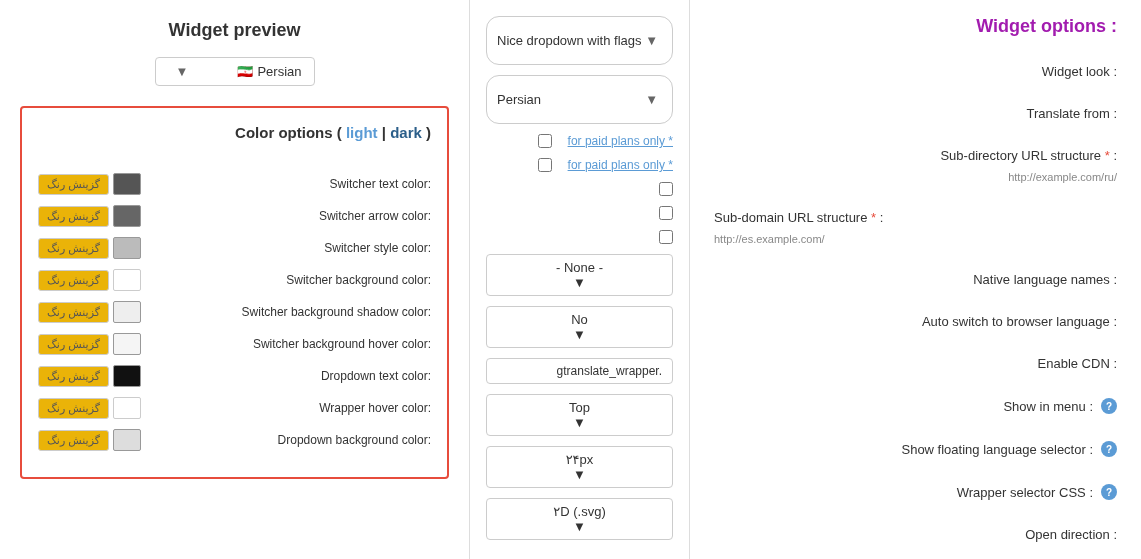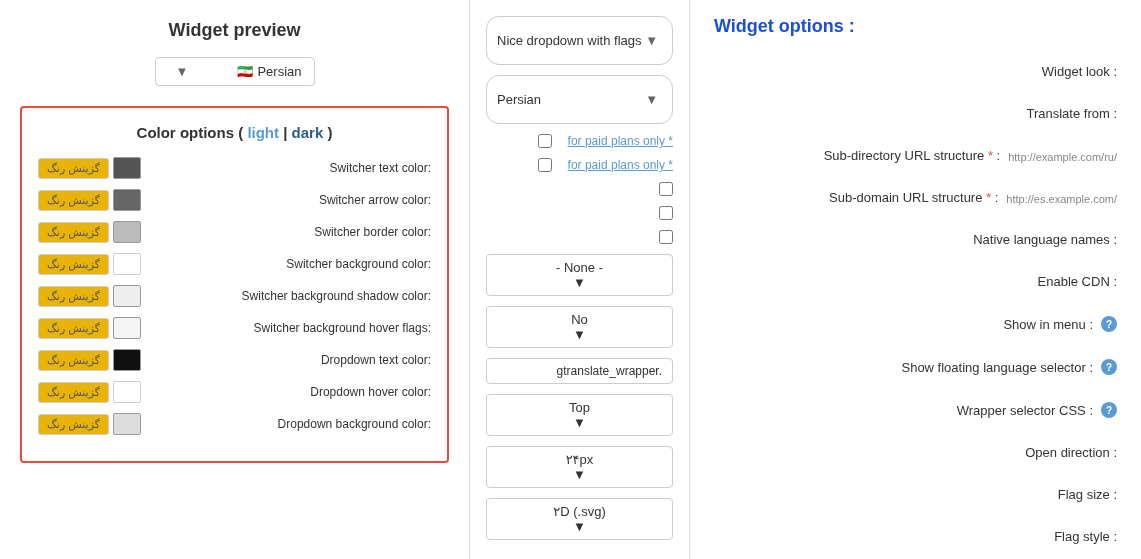--- a/index.html
+++ b/index.html
@@ -51,24 +51,24 @@
       margin-left: 8px;
     }
     
     .color-options-box {
       border: 2px solid #e74c3c;
       border-radius: 4px;
       padding: 16px;
       background: #fff;
     }
     .color-options-title {
-      text-align: center;
+      text-align: right;
       font-size: 15px;
       font-weight: bold;
-      margin-bottom: 16px;
+      margin-bottom: 32px;
       color: #333;
     }
     .color-options-title a {
       text-decoration: none;
     }
     .color-options-title .link-light {
       color: #5b9bd5;
     }
     .color-options-title .link-dark {
       color: #2c5f8a;
@@ -181,25 +181,25 @@
       justify-content: flex-end;
       font-size: 12px;
     }
 
     
     .right-panel {
       flex: 1;
       padding: 16px 24px;
     }
     .right-panel-title {
-      text-align: left;
+      text-align: right;
       font-size: 18px;
       font-weight: bold;
       margin-bottom: 20px;
-      color: #1d4ed8;
+      color: #a21caf;
     }
     .option-row {
       display: flex;
       align-items: center;
       justify-content: flex-end;
       margin-bottom: 10px;
       gap: 8px;
       margin-top: 27px;
     }
     .option-label {
@@ -259,56 +259,56 @@
         </div>
       </div>
       <div class="color-row">
         <span class="color-label">:Switcher arrow color</span>
         <div class="color-picker-group">
           <span class="color-swatch" style="background:#666666;"></span>
           <button class="color-btn">گزینش رنگ</button>
         </div>
       </div>
       <div class="color-row">
-        <span class="color-label">:Switcher border color</span>
+        <span class="color-label">:Switcher style color</span>
         <div class="color-picker-group">
           <span class="color-swatch" style="background:#bbbbbb;"></span>
           <button class="color-btn">گزینش رنگ</button>
         </div>
       </div>
       <div class="color-row">
         <span class="color-label">:Switcher background color</span>
         <div class="color-picker-group">
           <span class="color-swatch" style="background:#ffffff; border:1px solid #ccc;"></span>
           <button class="color-btn">گزینش رنگ</button>
         </div>
       </div>
       <div class="color-row">
         <span class="color-label">:Switcher background shadow color</span>
         <div class="color-picker-group">
           <span class="color-swatch" style="background:#eeeeee;"></span>
           <button class="color-btn">گزینش رنگ</button>
         </div>
       </div>
       <div class="color-row">
-        <span class="color-label">:Switcher background hover flags</span>
+        <span class="color-label">:Switcher background hover color</span>
         <div class="color-picker-group">
           <span class="color-swatch" style="background:#f5f5f5;"></span>
           <button class="color-btn">گزینش رنگ</button>
         </div>
       </div>
       <div class="color-row">
         <span class="color-label">:Dropdown text color</span>
         <div class="color-picker-group">
           <span class="color-swatch" style="background:#111111;"></span>
           <button class="color-btn">گزینش رنگ</button>
         </div>
       </div>
       <div class="color-row">
-        <span class="color-label">:Dropdown hover color</span>
+        <span class="color-label">:Wrapper hover color</span>
         <div class="color-picker-group">
           <span class="color-swatch" style="background:#ffffff; border:1px solid #ccc;"></span>
           <button class="color-btn">گزینش رنگ</button>
         </div>
       </div>
       <div class="color-row">
         <span class="color-label">:Dropdown background color</span>
         <div class="color-picker-group">
           <span class="color-swatch" style="background:#dddddd;"></span>
           <button class="color-btn">گزینش رنگ</button>
@@ -383,32 +383,35 @@
 
   <div class="right-panel">
     <div class="right-panel-title">Widget options :</div>
 
     <div class="option-row">
       <span class="option-label">Widget look :</span>
     </div>
     <div class="option-row">
       <span class="option-label">Translate from :</span>
     </div>
-    <div class="option-row" style="flex-direction: row; align-items: flex-end;">
+    <div class="option-row" style="flex-direction: column; align-items: flex-end;">
       <span class="option-label">Sub-directory URL structure <span class="asterisk">*</span> :</span>
       <span class="url-value">http://example.com/ru/</span>
     </div>
-    <div class="option-row" style="flex-direction: row; align-items: flex-end;">
+    <div class="option-row" style="flex-direction: column; align-items: flex-start;">
       <span class="option-label">Sub-domain URL structure <span class="asterisk">*</span> :</span>
       <span class="url-value">http://es.example.com/</span>
     </div>
     <div class="option-row">
       <span class="option-label">Native language names :</span>
     </div>
     <div class="option-row">
+      <span class="option-label">Auto switch to browser language :</span>
+    </div>
+    <div class="option-row">
       <span class="option-label">Enable CDN :</span>
     </div>
     <div class="option-row">
       <span class="option-label">Show in menu :</span>
       <span class="help-icon">?</span>
     </div>
     <div class="option-row">
       <span class="option-label">Show floating language selector :</span>
       <span class="help-icon">?</span>
     </div>

